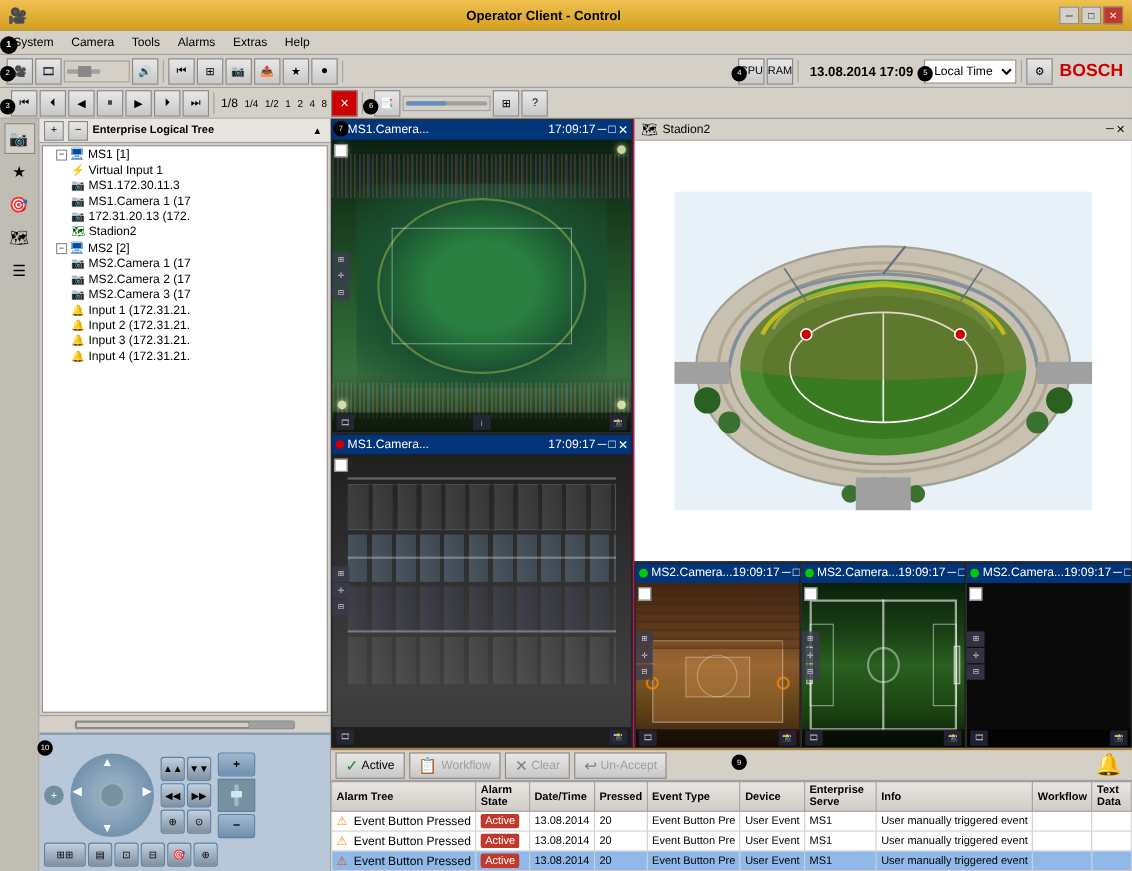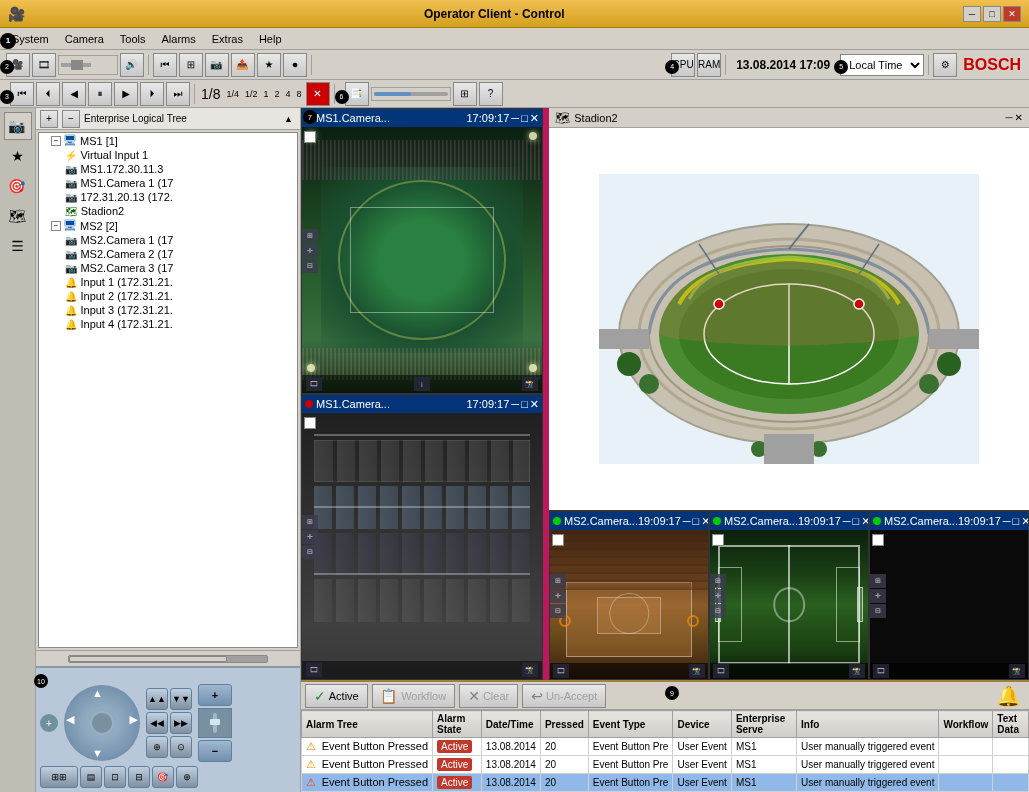--- a/index.html
+++ b/index.html
@@ -56,21 +56,21 @@
     .left-nav-icons { width: 36px; background: #c0bdb5; border-right: 1px solid #a0a0a0; display: flex; flex-direction: column; align-items: center; padding-top: 4px; gap: 2px; }
     .nav-icon { width: 28px; height: 28px; display: flex; align-items: center; justify-content: center; cursor: pointer; font-size: 14px; border: 1px solid transparent; }
     .nav-icon.active { background: #d4d0c8; border: 1px solid #888; }
     
     .main-row { display: flex; height: calc(792px - 28px - 22px - 30px - 28px); }
     
     .content-area { flex: 1; display: flex; flex-direction: column; }
     
     .video-area { flex: 1; display: flex; background: #1a1a2a; overflow: hidden; }
     
-    .left-video-col { width: 248px; display: flex; flex-direction: column; border-right: 6px solid #be185d; }
+    .left-video-col { width: 276px; display: flex; flex-direction: column; border-right: 2px solid #be185d; }
     .right-video-area { flex: 1; display: flex; flex-direction: column; }
     .top-right-video { flex: 1; display: flex; }
     .bottom-video-row { height: 170px; display: flex; border-top: 1px solid #333; }
     
     .cam-panel { position: relative; background: #111; border: 1px solid #333; overflow: hidden; }
     .cam-title-bar { position: absolute; top: 0; left: 0; right: 0; height: 18px; background: rgba(0,60,140,0.85); color: white; font-size: 9px; display: flex; align-items: center; justify-content: space-between; padding: 0 3px; z-index: 5; }
     
     
     .stadium-window { flex: 1; background: white; position: relative; }
     .stadium-win-title { background: #d4d0c8; height: 20px; display: flex; align-items: center; padding: 0 6px; justify-content: space-between; border-bottom: 1px solid #a0a0a0; font-size: 11px; }
@@ -153,21 +153,21 @@
   </div>
   <div class="tb-btn">⏮</div>
   <div class="tb-btn">⏴</div>
   <div class="tb-btn">◀</div>
   <div class="tb-btn">⏸</div>
   <div class="tb-btn">▶</div>
   <div class="tb-btn">⏵</div>
   <div class="tb-btn">⏭</div>
   <div class="tb-sep"></div>
 
-  <span style="font-size:14px;padding:0 2px;">1/8</span>
+  <span style="font-size:11px;padding:0 2px;">1/8</span>
   <span style="font-size:9px;padding:0 2px;">1/4</span>
   <span style="font-size:9px;padding:0 2px;">1/2</span>
   <span style="font-size:9px;padding:0 2px;">1</span>
   <span style="font-size:9px;padding:0 2px;">2</span>
   <span style="font-size:9px;padding:0 2px;">4</span>
   <span style="font-size:9px;padding:0 2px;">8</span>
   <div class="tb-btn" style="background:#c00;color:white;">✕</div>
   <div class="tb-sep"></div>
 
   <div style="position:relative;margin-right:4px;">
@@ -191,21 +191,21 @@
     <div class="nav-icon" title="PTZ">🎯</div>
     <div class="nav-icon" title="Map">🗺</div>
     <div class="nav-icon" title="List">☰</div>
   </div>
 
   <div class="left-panel">
 
     <div style="display:flex;align-items:center;background:#e8e4e0;border-bottom:1px solid #a0a0a0;padding:2px 4px;height:22px;gap:4px;">
       <div class="tb-btn" style="width:18px;height:18px;">+</div>
       <div class="tb-btn" style="width:18px;height:18px;">−</div>
-      <div style="flex:1;font-size:10px;font-weight:normal;">Enterprise Logical Tree</div>
+      <div style="flex:1;font-size:10px;font-weight:bold;">Enterprise Logical Tree</div>
       <div style="width:12px;cursor:pointer;font-size:9px;">▲</div>
     </div>
 
     <div class="tree-panel">
 
       <div class="tree-item">
         <span style="width:10px;"></span>
         <span class="expand-btn">−</span>
         <span style="font-size:11px;margin-right:3px;color:#0050a0;">🖥</span>
         <span>MS1 [1]</span>

